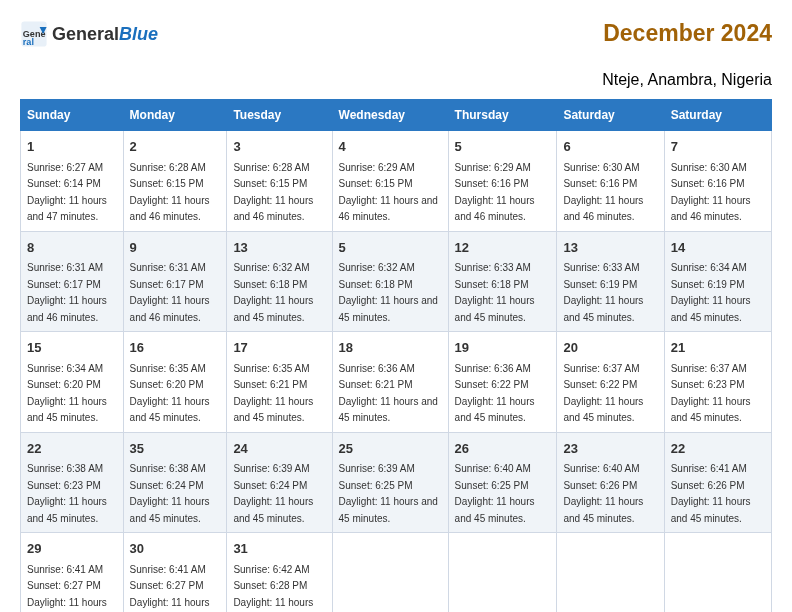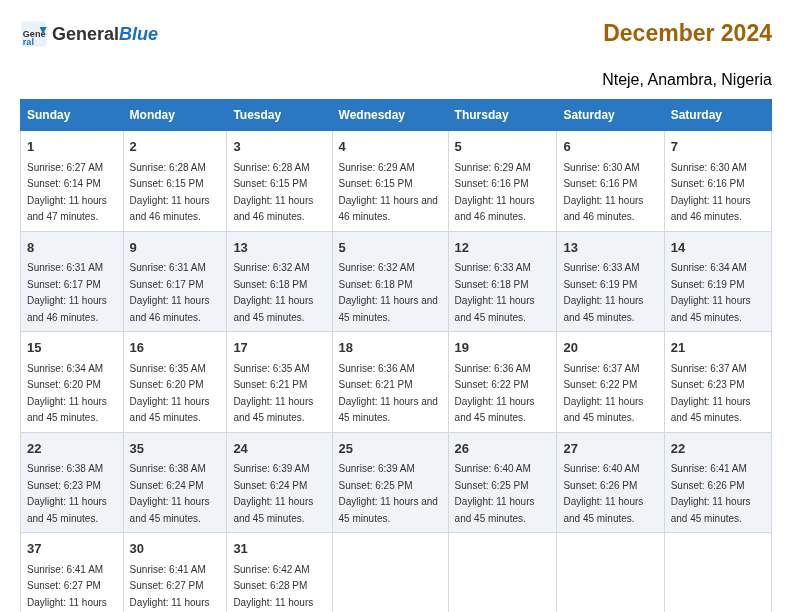--- a/index.html
+++ b/index.html
@@ -174,27 +174,27 @@
         <td><span class="day-num">22</span>
 <span class="day-info">Sunrise: 6:38 AM<br>Sunset: 6:23 PM<br>Daylight: 11 hours and 45 minutes.</span></td>
         <td><span class="day-num">35</span>
 <span class="day-info">Sunrise: 6:38 AM<br>Sunset: 6:24 PM<br>Daylight: 11 hours and 45 minutes.</span></td>
         <td><span class="day-num">24</span>
 <span class="day-info">Sunrise: 6:39 AM<br>Sunset: 6:24 PM<br>Daylight: 11 hours and 45 minutes.</span></td>
         <td><span class="day-num">25</span>
 <span class="day-info">Sunrise: 6:39 AM<br>Sunset: 6:25 PM<br>Daylight: 11 hours and 45 minutes.</span></td>
         <td><span class="day-num">26</span>
 <span class="day-info">Sunrise: 6:40 AM<br>Sunset: 6:25 PM<br>Daylight: 11 hours and 45 minutes.</span></td>
-        <td><span class="day-num">27</span>
+        <td><span class="day-num">23</span>
 <span class="day-info">Sunrise: 6:40 AM<br>Sunset: 6:26 PM<br>Daylight: 11 hours and 45 minutes.</span></td>
         <td><span class="day-num">22</span>
 <span class="day-info">Sunrise: 6:41 AM<br>Sunset: 6:26 PM<br>Daylight: 11 hours and 45 minutes.</span></td>
       </tr>
       <tr>
-        <td><span class="day-num">37</span>
+        <td><span class="day-num">29</span>
 <span class="day-info">Sunrise: 6:41 AM<br>Sunset: 6:27 PM<br>Daylight: 11 hours and 45 minutes.</span></td>
         <td><span class="day-num">30</span>
 <span class="day-info">Sunrise: 6:41 AM<br>Sunset: 6:27 PM<br>Daylight: 11 hours and 45 minutes.</span></td>
         <td><span class="day-num">31</span>
 <span class="day-info">Sunrise: 6:42 AM<br>Sunset: 6:28 PM<br>Daylight: 11 hours and 45 minutes.</span></td>
         <td></td>
         <td></td>
         <td></td>
         <td></td>
       </tr>

